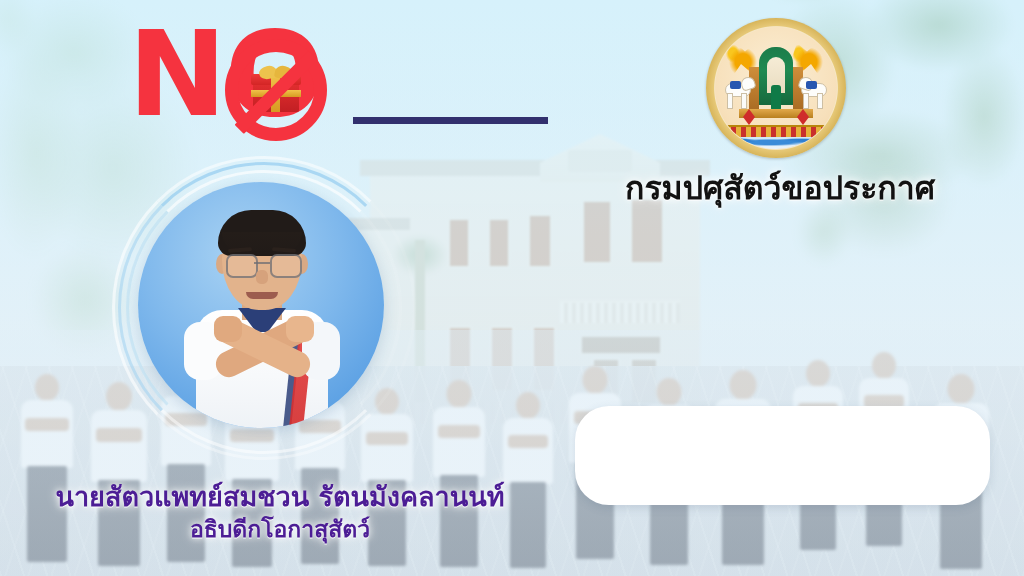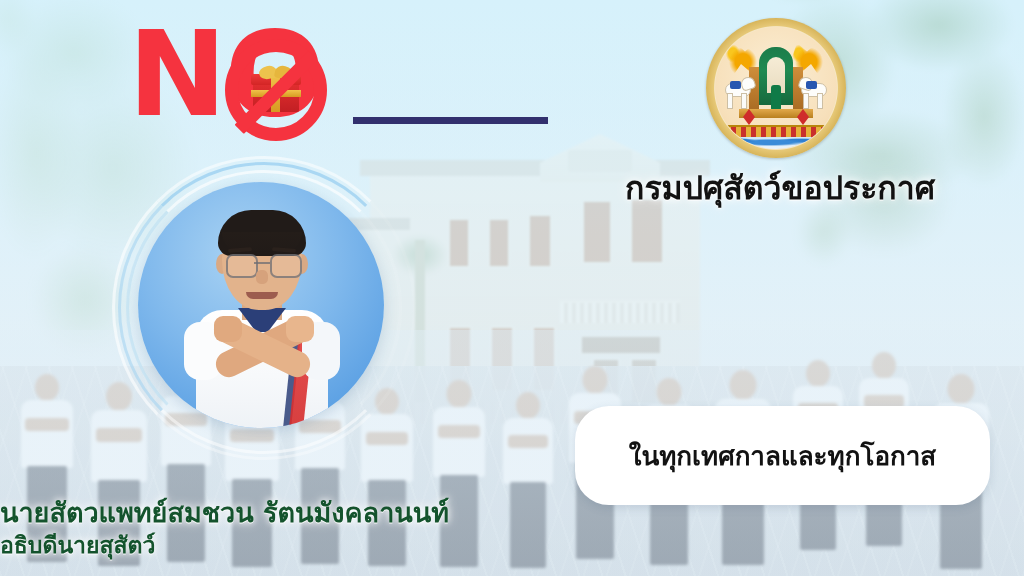--- a/index.html
+++ b/index.html
@@ -281,22 +281,22 @@
   .mn-stripe2{position:absolute;left:150px;top:150px;width:8px;height:98px;background:#2b3f78;transform:rotate(6deg);opacity:.85;}
   .mn-sleeve-l{position:absolute;left:46px;top:140px;width:38px;height:58px;background:#fbfcfd;border-radius:16px;}
   .mn-sleeve-r{position:absolute;left:164px;top:140px;width:38px;height:58px;background:#f4f7fa;border-radius:16px;}
   .mn-arm-a{position:absolute;left:74px;top:152px;width:104px;height:26px;background:#dfa87f;border-radius:14px;transform:rotate(-26deg);}
   .mn-arm-b{position:absolute;left:72px;top:152px;width:104px;height:26px;background:#e5b289;border-radius:14px;transform:rotate(26deg);}
   .mn-fist-a{position:absolute;left:148px;top:134px;width:28px;height:26px;background:#e8b68d;border-radius:9px;}
   .mn-fist-b{position:absolute;left:76px;top:134px;width:28px;height:26px;background:#e0a97f;border-radius:9px;}
 
   
   .caption{
-    position:absolute;left:0;top:496px;width:560px;
-    color:#14532d;
+    position:absolute;left:0;top:480px;width:560px;text-align:center;
+    color:#4c1d95;
     text-shadow:0 0 6px rgba(255,255,255,.95),0 0 12px rgba(255,255,255,.9),0 1px 0 rgba(255,255,255,.9);
   }
   .cap-name{font-size:27px;font-weight:bold;line-height:34px;}
   .cap-role{font-size:23px;font-weight:bold;line-height:30px;}
 
   
   .head1{
     position:absolute;left:560px;top:168px;width:440px;text-align:center;
     font-size:32px;font-weight:bold;color:#121212;line-height:40px;
     text-shadow:0 0 7px rgba(255,255,255,.98),0 0 14px rgba(255,255,255,.92),0 1px 0 #fff;
@@ -518,22 +518,21 @@
       <div class="mn-mouth"></div>
       <div class="mn-arm-a"></div>
       <div class="mn-arm-b"></div>
       <div class="mn-fist-a"></div>
       <div class="mn-fist-b"></div>
     </div>
   </div>
 
   <div class="caption">
     <div class="cap-name">นายสัตวแพทย์สมชวน รัตนมังคลานนท์</div>
-    <div class="cap-role">อธิบดีนายสุสัตว์</div>
+    <div class="cap-role">อธิบดีกโอกาสุสัตว์</div>
   </div>
 
   <div class="head1">กรมปศุสัตว์ขอประกาศ</div>
 
   <div class="pill pill2">
-    <span>ในทุกเทศกาลและทุกโอกาส</span>
   </div>
 
 </div>
 
 </body></html>

